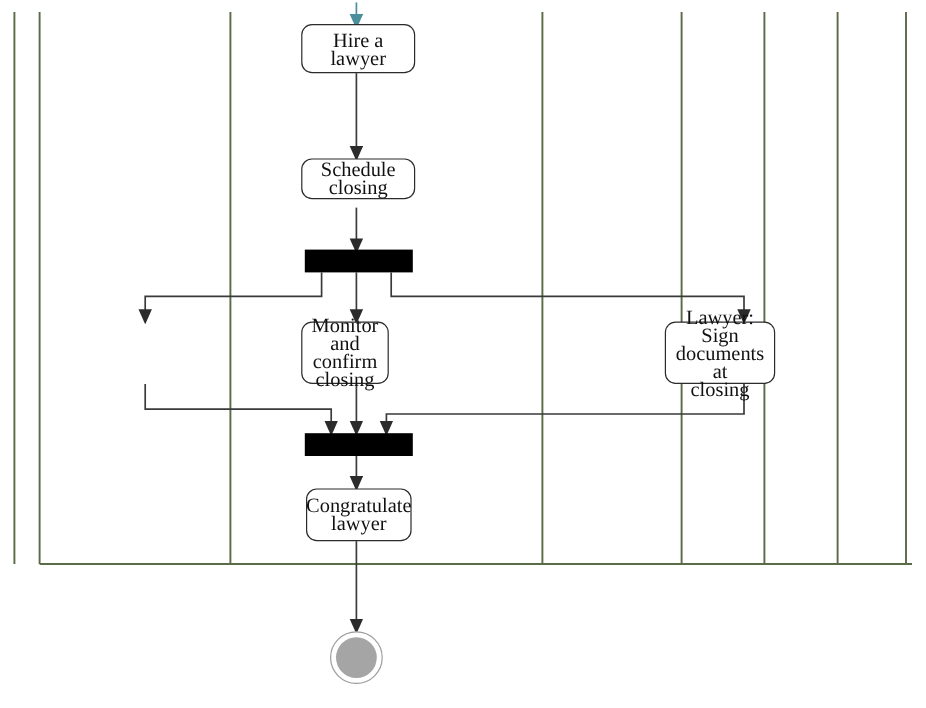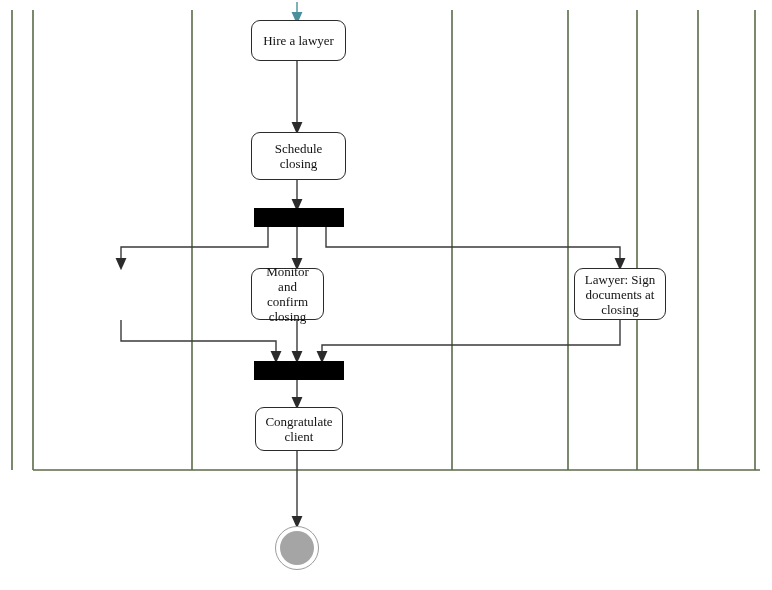--- a/index.html
+++ b/index.html
@@ -26,21 +26,21 @@
     position: absolute;
     box-sizing: border-box;
     background: #ffffff;
     border: 1.1px solid #2b2b2b;
     border-radius: 9px;
     display: flex;
     align-items: center;
     justify-content: center;
     text-align: center;
     color: #111111;
-    font-size: 13px;
+    font-size: 17px;
     line-height: 15px;
     padding: 2px 4px;
     z-index: 5;
   }
   .fork-bar {
     position: absolute;
     background: #000000;
     z-index: 6;
   }
   .final-node-outer {
@@ -108,41 +108,41 @@
       <line x1="297" y1="380" x2="297" y2="403" marker-end="url(#arrow-dark)"></line>
 
       <line x1="297" y1="451" x2="297" y2="522" marker-end="url(#arrow-dark)"></line>
     </g>
   </svg>
 
   <div class="activity-node" style="left:251px; top:20px; width:95px; height:41px;">
     <span style="white-space:pre-line;">Hire a lawyer</span>
   </div>
 
-  <div class="activity-node" style="left:251px; top:132px; width:95px; height:48px;">
+  <div class="activity-node" style="left:251px; top:132px; width:95px; height:34px;">
     <span style="white-space:pre-line;">Schedule closing</span>
   </div>
 
   <div class="fork-bar" style="left:254px; top:208px; width:90px; height:19px;"></div>
 
 
   <div class="activity-node" style="left:251px; top:268px; width:73px; height:52px;">
     <span style="white-space:pre-line;">Monitor and
 confirm closing</span>
   </div>
 
-  <div class="activity-node" style="left:574px; top:268px; width:92px; height:52px;">
+  <div class="activity-node" style="left:554px; top:268px; width:92px; height:52px;">
     <span style="white-space:pre-line;">Lawyer: Sign
 documents at
 closing</span>
   </div>
 
   <div class="fork-bar" style="left:254px; top:361px; width:90px; height:19px;"></div>
 
   <div class="activity-node" style="left:255px; top:407px; width:88px; height:44px;">
     <span style="white-space:pre-line;">Congratulate
-client</span>
+lawyer</span>
   </div>
 
   <div class="final-node-outer" style="left:275px; top:526px; width:44px; height:44px;"></div>
   <div class="final-node-inner" style="left:280px; top:531px; width:34px; height:34px;"></div>
 
 </div>
 
 </body></html>

